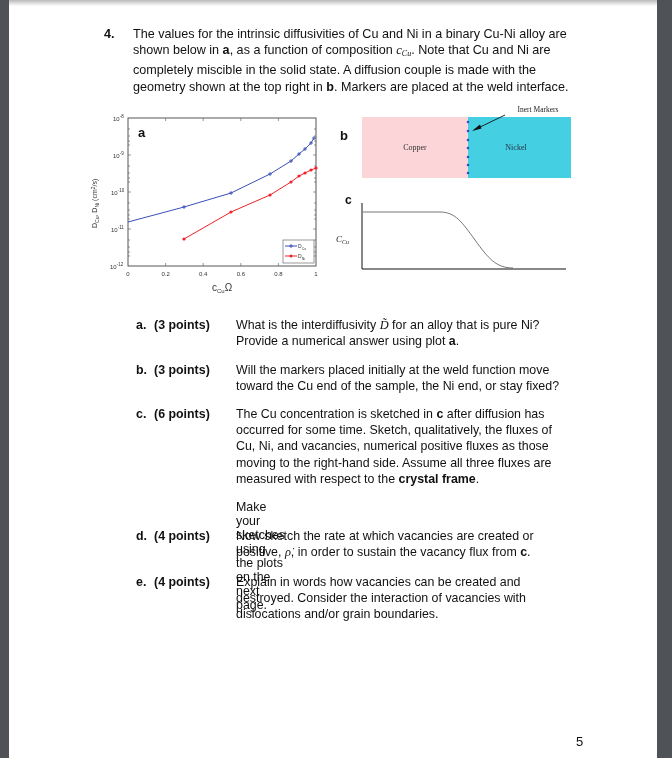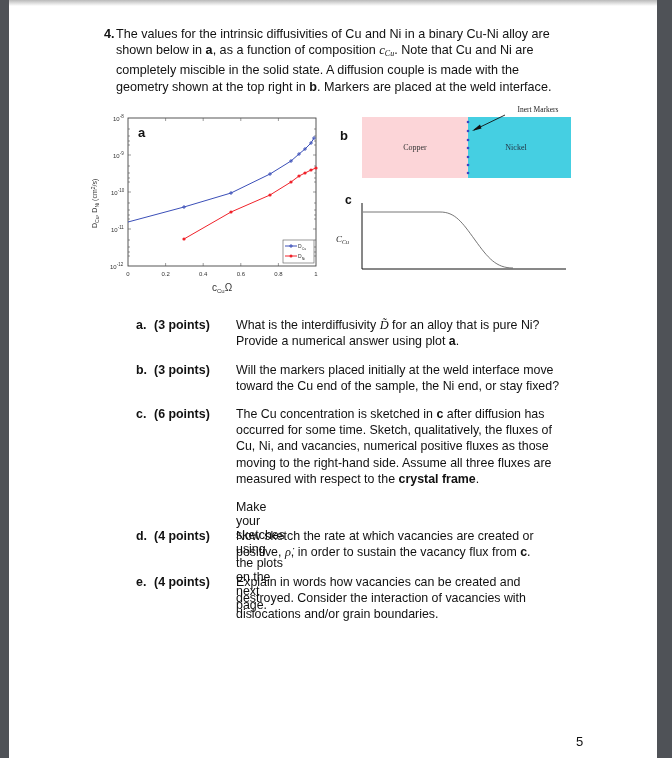--- a/index.html
+++ b/index.html
@@ -15,21 +15,21 @@
   }
   .page-topshade {
     position: absolute; left: 0; top: 0; width: 100%; height: 6px;
     background: linear-gradient(#b9b9b9, #ffffff);
   }
   .problem {
     position: absolute; left: 95px; top: 26px; width: 470px;
     font-size: 12.6px; line-height: 16.2px;
   }
   .problem .num { position: absolute; left: 0; top: 0; font-weight: bold; }
-  .problem .text { margin-left: 12px; }
+  .problem .text { margin-left: 29px; }
   .it { font-family: "Liberation Serif", serif; font-style: italic; }
   .sub { font-size: 8px; vertical-align: -2px; }
   b { font-weight: bold; }
 
   .fig { position: absolute; left: 0; top: 0; }
 
   .questions { position: absolute; left: 0; top: 0; }
   .q { position: absolute; left: 136px; font-size: 12.4px; line-height: 16.2px; width: 440px; }
   .q .lab { position: absolute; left: 0; top: 0; font-weight: bold; }
   .q .pts { position: absolute; left: 18px; top: 0; font-weight: bold; }
@@ -208,21 +208,21 @@
     <div class="body">
       <div><span>What is the interdiffusivity </span><span class="it">D̃</span><span> for an alloy that is pure Ni?</span></div>
       <div><span>Provide a numerical answer using plot </span><b>a</b><span>.</span></div>
     </div>
   </div>
 
   <div class="q" style="top:362px;">
     <span class="lab">b.</span>
     <span class="pts">(3 points)</span>
     <div class="body">
-      <div>Will the markers placed initially at the weld interface move</div>
+      <div>Will the markers placed initially at the weld function move</div>
       <div>toward the Cu end of the sample, the Ni end, or stay fixed?</div>
     </div>
   </div>
 
   <div class="q" style="top:406px;">
     <span class="lab">c.</span>
     <span class="pts">(6 points)</span>
     <div class="body">
       <div><span>The Cu concentration is sketched in </span><b>c</b><span> after diffusion has</span></div>
       <div>occurred for some time.  Sketch, qualitatively, the fluxes of</div>

